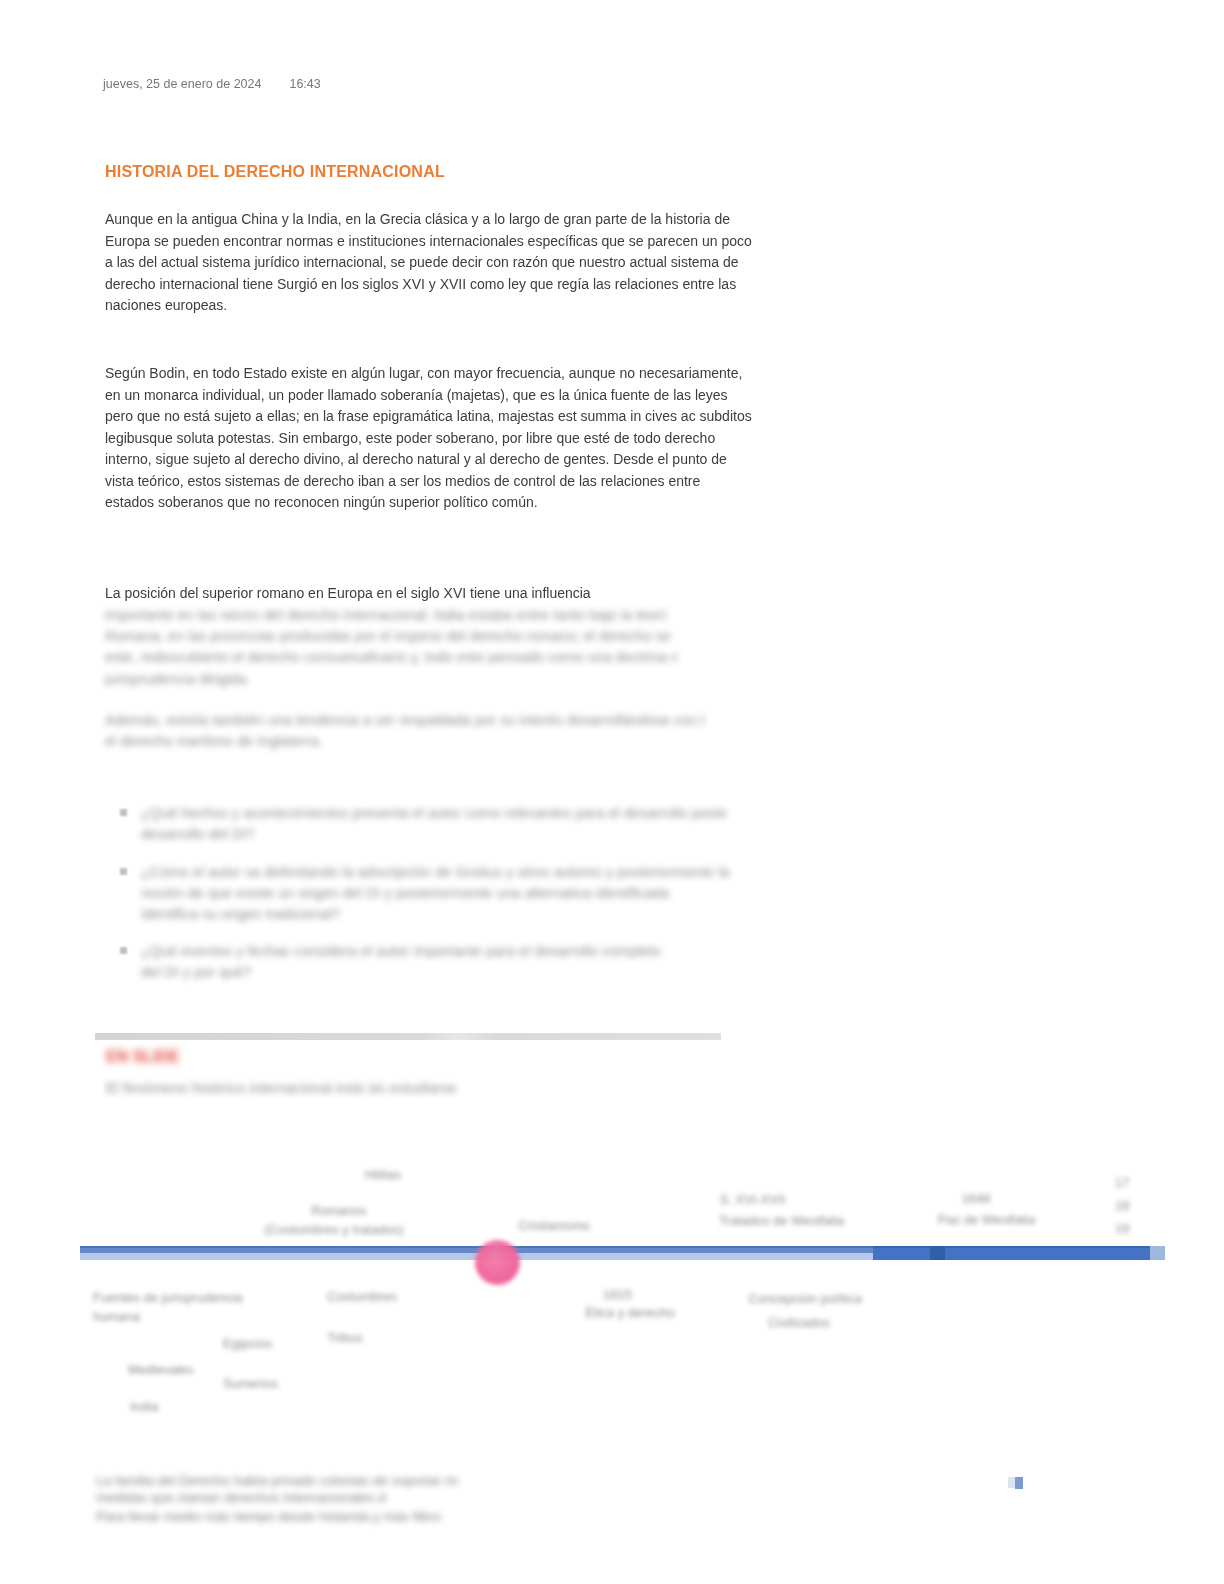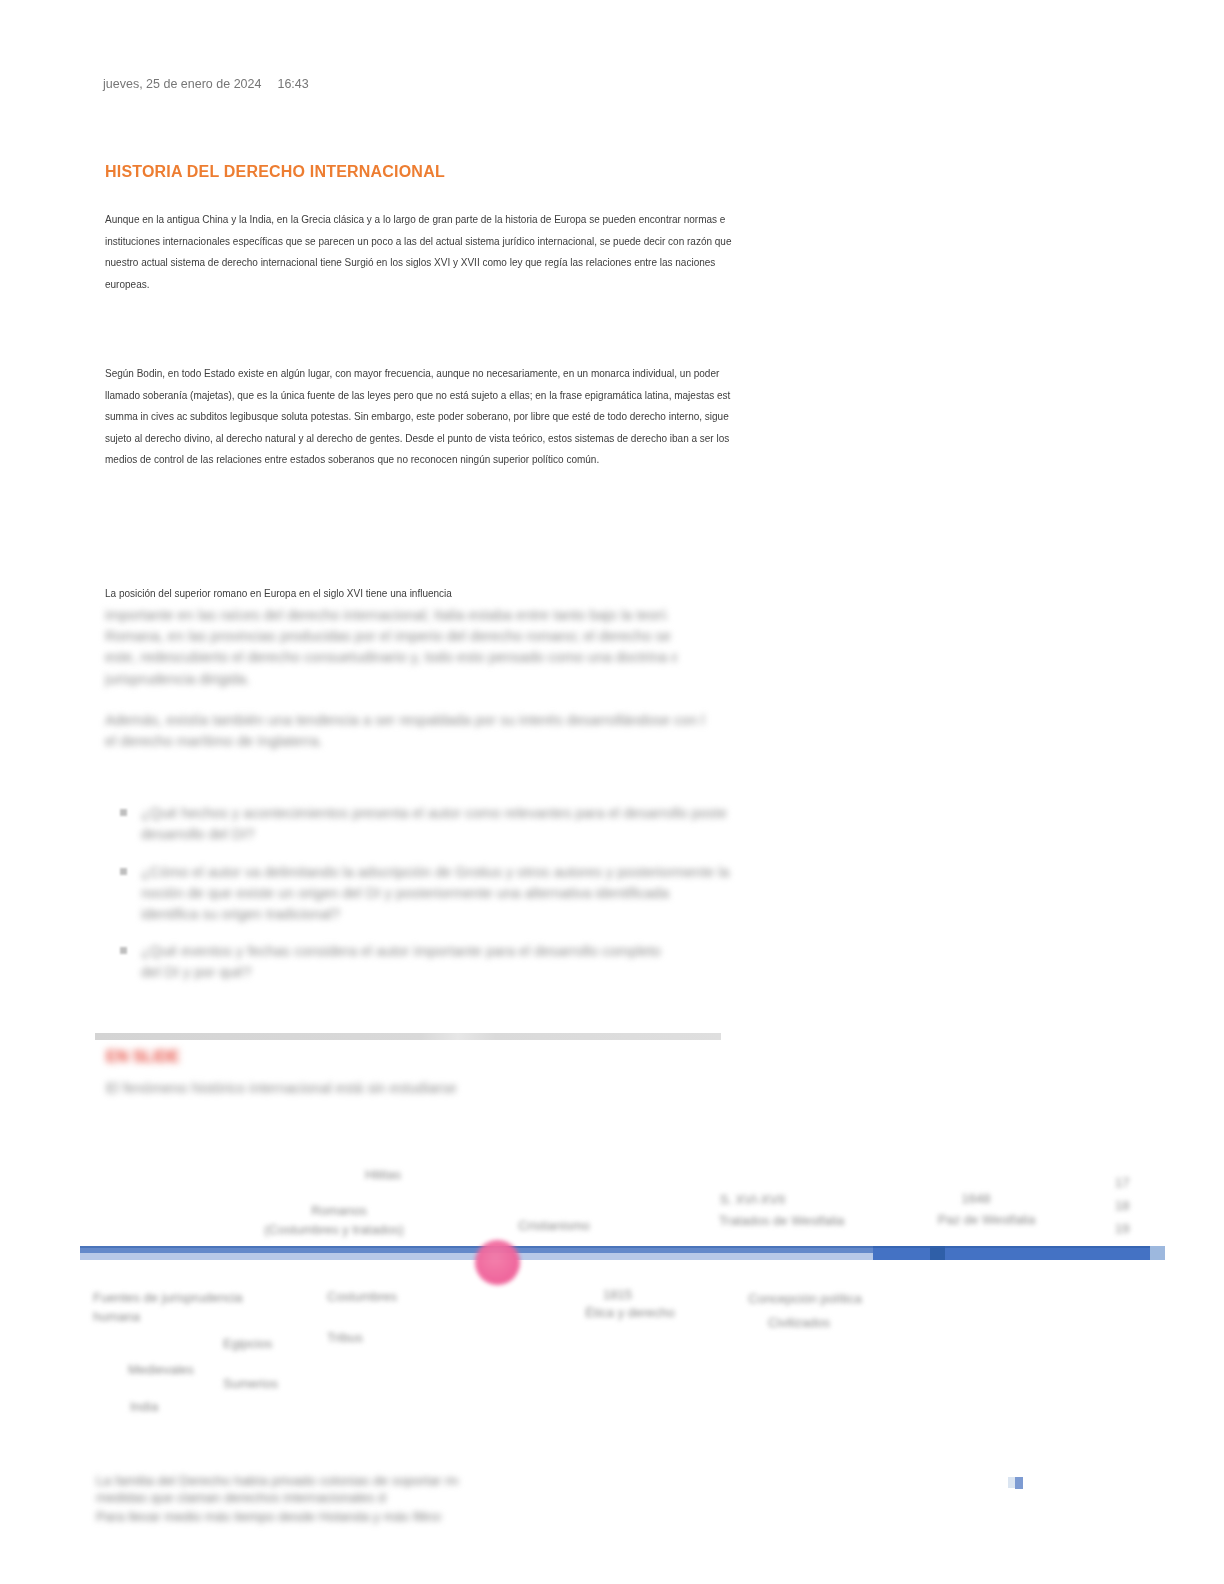--- a/index.html
+++ b/index.html
@@ -7,25 +7,25 @@
     width:1224px;height:1584px;position:relative;background:#ffffff;
     font-family:"Liberation Sans",sans-serif;color:#3d3d3d;overflow:hidden;
   }
   .abs{position:absolute;}
   
   .title{
     font-size:25px;letter-spacing:-0.3px;font-weight:400;color:#212121;
     display:inline-block;border-bottom:1.5px solid #c3c3c3;padding-bottom:6px;
   }
   .meta{font-size:12.5px;color:#767676;}
-  .meta .time{margin-left:16px;}
+  .meta .time{margin-left:28px;}
   
   .h2{font-size:16px;font-weight:700;color:#ed7d31;letter-spacing:0.2px;}
   
-  .para{font-size:10px;line-height:21.5px;color:#3d3d3d;width:648px;}
+  .para{font-size:14px;line-height:21.5px;color:#3d3d3d;width:648px;}
   
   .rl{
     position:absolute;display:block;height:16px;line-height:16px;
     overflow:hidden;white-space:nowrap;font-size:14.5px;color:#8f8f8f;
     filter:blur(3px);
   }
   .rl.red{color:#e74c41;font-weight:700;font-size:16px;height:18px;line-height:18px;filter:blur(3.5px);}
   .rl.tl{font-size:13px;height:14px;line-height:14px;color:#8a8a8a;filter:blur(2.4px);}
   .rl.foot{font-size:13.5px;height:14px;line-height:14px;color:#7c7c7c;filter:blur(3px);}
   .rl.center{text-align:center;}

